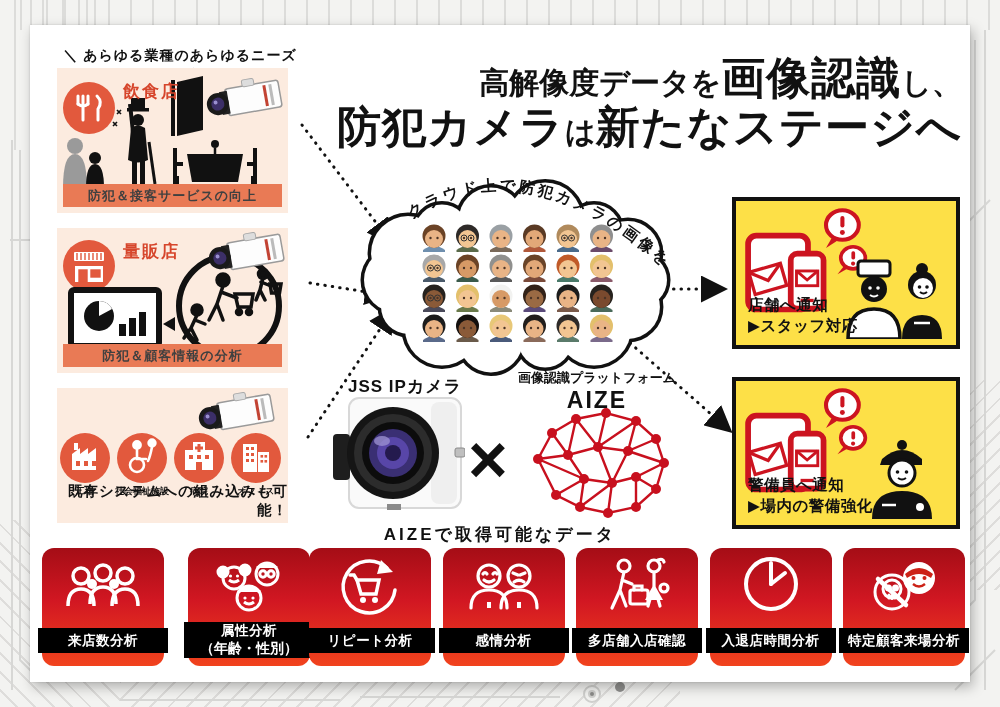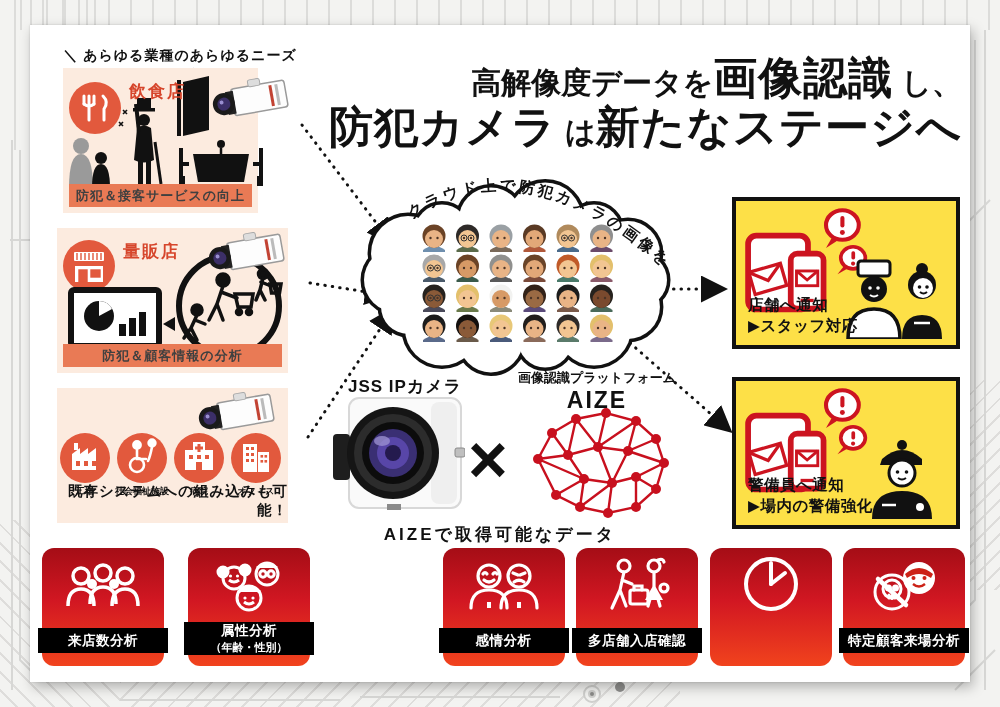--- a/index.html
+++ b/index.html
@@ -20,32 +20,32 @@
   #bg-vlines{left:0;top:0;width:1000px;height:30px;
     background:repeating-linear-gradient(90deg,transparent 0 20px,#dcdcda 20px 22px);}
   #bg-vlines-l{left:0;top:0;width:100px;height:150px;
     background:repeating-linear-gradient(90deg,transparent 0 14px,#dcdcda 14px 16px);}
   
   #card{left:30px;top:25px;width:940px;height:657px;background:#fff;
     box-shadow:3px 5px 12px rgba(0,0,0,.28),0 0 2px rgba(0,0,0,.15);}
   
   .note-head{left:30px;top:22px;width:240px;text-align:center;font-weight:bold;font-size:14px;letter-spacing:1px;}
   .pale-box{background:var(--pale);}
-  #box-restaurant{left:33px;top:43px;width:195px;height:145px;text-decoration:underline;}
+  #box-restaurant{left:27px;top:43px;width:231px;height:145px;text-decoration:underline;}
   #box-retail{left:27px;top:203px;width:231px;height:145px;}
   #box-integration{left:27px;top:363px;width:231px;height:135px;}
   .uc-label{font-weight:bold;font-size:17px;color:var(--labelred);letter-spacing:2px;}
   .uc-banner{position:absolute;left:6px;right:6px;bottom:6px;height:23px;background:var(--banner);
     color:#404040;font-weight:bold;font-size:13px;display:flex;align-items:center;justify-content:center;letter-spacing:1px;}
   .fac-label{position:absolute;top:97px;text-align:center;font-weight:bold;font-size:9px;}
   #integration-note{position:absolute;left:0;right:0;bottom:3px;text-align:right;font-weight:bold;font-size:14.5px;letter-spacing:1px;}
   .cam-small{position:absolute;transform:rotate(-10deg);}
   
   #main-title{right:8px;top:28px;width:660px;text-align:right;font-weight:bold;line-height:1.12;white-space:nowrap;}
-  #main-title .sm{font-size:30px;margin-left:8px;}
+  #main-title .sm{font-size:30px;}
   #main-title .lg{font-size:44px;letter-spacing:1px;}
   
   #flow-svg{left:0;top:0;width:940px;height:657px;}
   #camera-label{left:318px;top:350px;width:160px;font-weight:bold;font-size:17px;letter-spacing:1px;}
   #camera-photo{left:303px;top:371px;width:132px;height:114px;}
   #multiply-sign{left:438px;top:400px;width:70px;font-size:68px;font-weight:bold;line-height:1;}
   #aize-head{left:482px;top:344px;width:170px;text-align:center;}
   #aize-platform-label{font-weight:bold;font-size:13px;}
   #aize-name{font-weight:bold;font-size:23px;letter-spacing:2px;}
   #aize-brain{left:494px;top:382px;width:146px;height:112px;}
@@ -56,21 +56,21 @@
   #notif-guard{left:702px;top:352px;}
   .notif-text{position:absolute;left:12px;bottom:8px;font-weight:bold;font-size:15.5px;line-height:1.35;letter-spacing:.5px;}
   .notif-icon{position:absolute;left:8px;top:6px;}
   .notif-figure{position:absolute;right:6px;bottom:6px;}
   
   .tile{position:absolute;width:122px;height:118px;border-radius:12px;top:523px;
     background:linear-gradient(180deg,var(--tiletop) 0%,#d21722 45%,var(--tilebot) 100%);}
   .tile-band{position:absolute;left:-4px;right:-4px;top:80px;min-height:25px;background:#000;
     color:#fff;display:flex;flex-direction:column;align-items:center;justify-content:center;}
   .tile-band .lbl{font-weight:bold;font-size:13.5px;letter-spacing:.5px;white-space:nowrap;}
-  .tile-band .sub{font-weight:bold;font-size:11px;}
+  .tile-band .sub{font-weight:bold;font-size:14px;}
   .tile-icon{position:absolute;left:50%;top:6px;transform:translateX(-50%);}
 </style>
 </head>
 <body style="--accent: #e2593d; --pale: #fcebdf; --banner: #e97a55; --labelred: #d6452b; --aizered: #c8101e; --notifred: #cc1420; --tiletop: #a50d16; --tilebot: #f1431d;">
 
 <svg width="0" height="0" style="position:absolute">
   <defs>
     <marker id="ah" markerWidth="9" markerHeight="9" refX="7" refY="4.5" orient="auto">
       <path d="M0,0 L9,4.5 L0,9 Q3,4.5 0,9 Z" fill="#111"></path>
     </marker>
@@ -621,20 +621,35 @@
         <circle cx="27.5" cy="22" r="1.6" fill="#fff"></circle>
       <circle cx="35" cy="44" r="1.6" fill="#fff"></circle>
         <circle cx="43" cy="44" r="1.6" fill="#fff"></circle>
     </svg>
     <div class="tile-band" style="top:74px">
       <span class="lbl">属性分析</span>
       <span class="sub">（年齢・性別）</span>
     </div>
   </div>
 
+  <div class="tile" style="left:279px">
+    <svg class="tile-icon" width="78" height="72" viewBox="0 0 78 72">
+      <g stroke="#fff" stroke-width="3.5" fill="none" stroke-linecap="round">
+        <path d="M56,14 A26,26 0 1 0 64,36"></path>
+        <polygon points="50,6 62,18 46,20" fill="#fff" stroke="none"></polygon>
+        <path d="M26,26 h22 l-3,14 h-15 Z"></path>
+        <path d="M26,26 l-3,-5 h-4"></path>
+      </g>
+      <circle cx="32" cy="46" r="3" fill="#fff"></circle>
+        <circle cx="44" cy="46" r="3" fill="#fff"></circle>
+    </svg>
+    <div class="tile-band">
+        <span class="lbl">リピート分析</span>
+      </div>
+  </div>
 
   <div class="tile" style="left:412.5px">
     <svg class="tile-icon" width="78" height="72" viewBox="0 0 78 72">
       <g stroke="#fff" stroke-width="3.2" fill="none" stroke-linecap="round">
         <circle cx="24" cy="22" r="11"></circle>
         <path d="M6,54 q0,-18 18,-18 q18,0 18,18"></path>
         <path d="M18,20 q2,-3 4,0 M28,20 q2,-3 4,0 M19,26 q5,4 10,0"></path>
         <circle cx="54" cy="22" r="11"></circle>
         <path d="M36,54 q0,-18 18,-18 q18,0 18,18"></path>
         <path d="M48,19 l5,2 M60,19 l-5,2 M49,28 q5,-3.5 10,0"></path>
@@ -667,20 +682,23 @@
   </div>
 
   <div class="tile" style="left:679.5px">
     <svg class="tile-icon" width="78" height="72" viewBox="0 0 78 72">
       <g stroke="#fff" stroke-width="4" fill="none" stroke-linecap="round">
         <circle cx="39" cy="30" r="25"></circle>
         <path d="M39,30 V9"></path>
         <path d="M39,30 L53,19"></path>
       </g>
     </svg>
+    <div class="tile-band">
+        <span class="lbl">入退店時間分析</span>
+      </div>
   </div>
 
   <div class="tile" style="left:813px">
     <svg class="tile-icon" width="78" height="72" viewBox="0 0 78 72">
       <g stroke="#fff" stroke-width="3" fill="none" stroke-linecap="round">
         <circle cx="27" cy="38" r="17"></circle>
         <circle cx="27" cy="35" r="9"></circle>
         <circle cx="23.5" cy="34" r="2" fill="#fff"></circle>
           <circle cx="30.5" cy="34" r="2" fill="#fff"></circle>
         <path d="M24,41 v3 M27,41.5 v3 M30,41 v3"></path>

